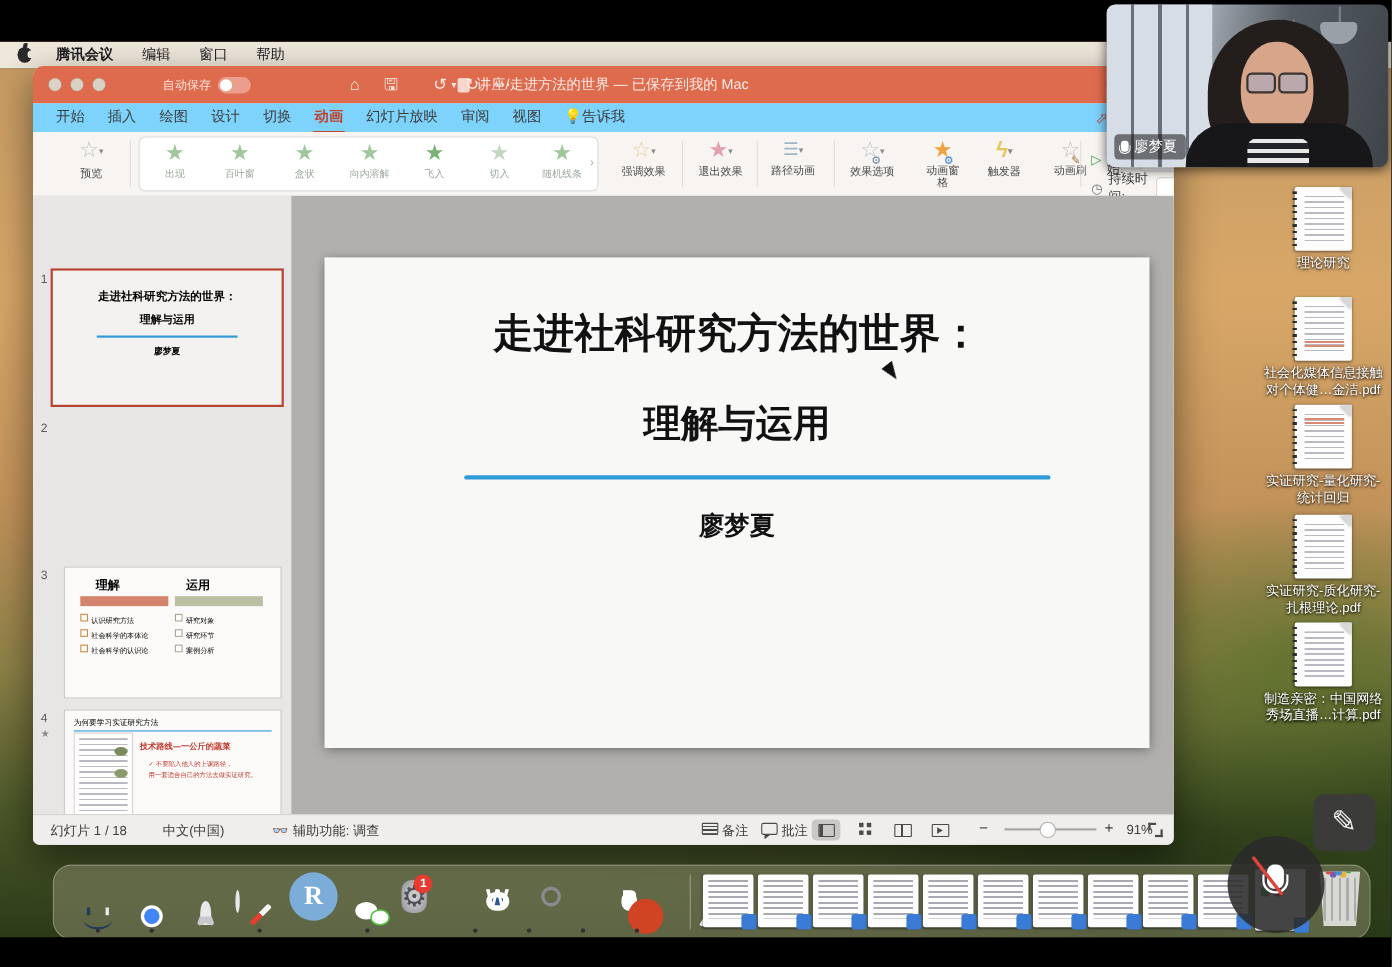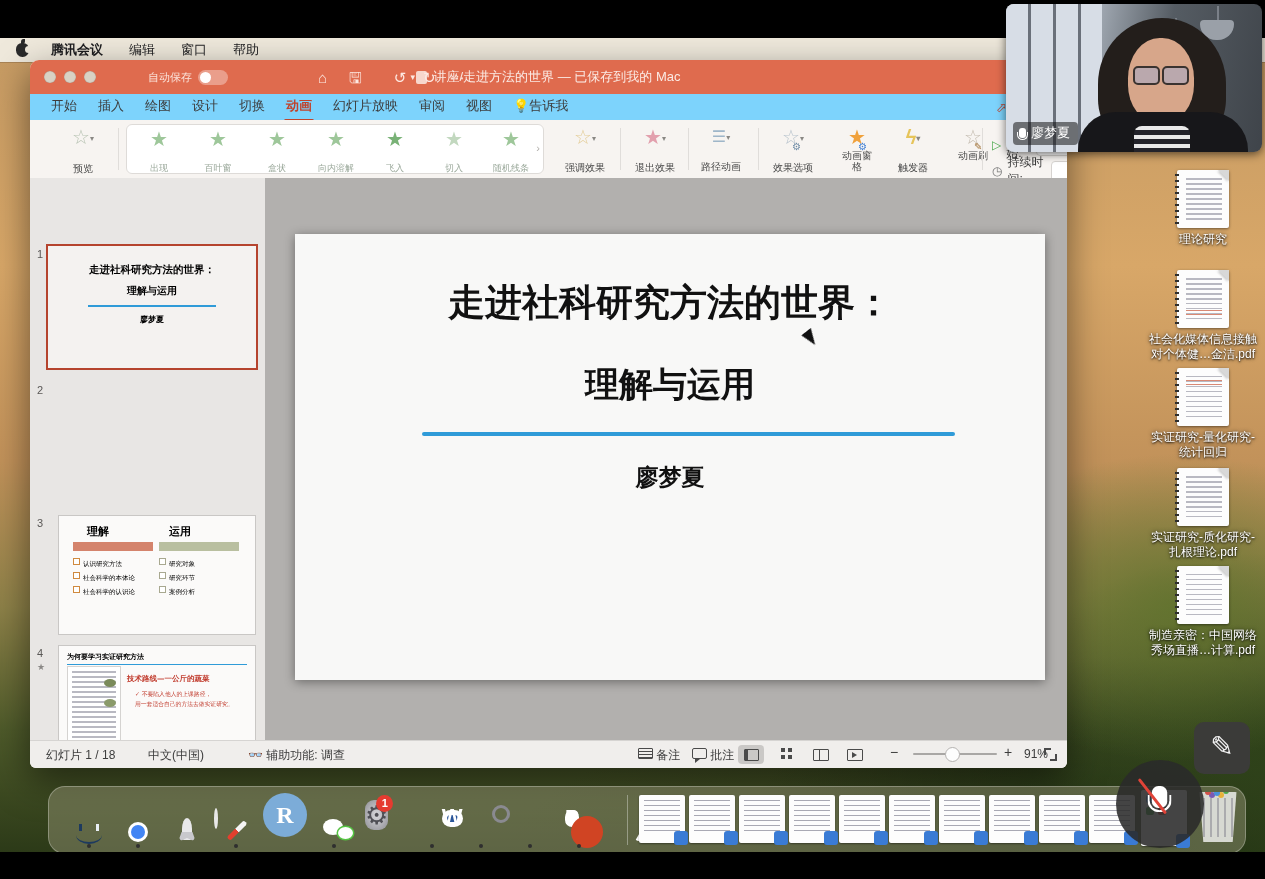--- a/index.html
+++ b/index.html
@@ -54,21 +54,21 @@
     font-size:13px;color:#3c3c3c;border-bottom:1px solid #e4e1de;}
   #tabrow .tab{margin-left:21px;white-space:nowrap;position:relative;padding-bottom:2px;}
   #tabrow .tab.active{color:#c0432c;font-weight:bold;}
   #tabrow .tab.active::after{content:"";position:absolute;left:-2px;right:-2px;bottom:-5px;height:3px;background:#c0432c;border-radius:2px;}
   #share-btn{position:absolute;right:30px;top:4px;color:#c0432c;font-size:13px;display:flex;gap:4px;align-items:center;}
   
   #ribbon{position:absolute;left:0;top:60px;width:100%;height:58px;background:#f7f4f1;border-bottom:1px solid #dbd8d5;}
   .rb-sep{position:absolute;top:8px;height:42px;width:1px;background:#e0ddda;}
   #preview-btn{position:absolute;left:30px;top:6px;width:46px;text-align:center;}
   .star{font-size:20px;line-height:22px;display:block;}
-  .rb-label{font-size:10px;color:#4a4a4a;display:block;margin-top:12px;text-align:center;}
+  .rb-label{font-size:10px;color:#4a4a4a;display:block;margin-top:2px;text-align:center;}
   #fx-gallery{position:absolute;left:96px;top:4px;width:416px;height:48px;background:#fff;border:1px solid #dedbd8;border-radius:6px;}
   .fx{position:absolute;top:3px;width:56px;text-align:center;}
   .fx .star{color:#9ec79a;}
   .fx .rb-label{color:#9aa89a;font-size:9px;}
   .gal-more{position:absolute;right:3px;top:17px;color:#b0ada9;font-size:11px;}
   .grp{position:absolute;top:6px;width:62px;text-align:center;}
   .grp .rb-label{font-size:10px;line-height:11px;}
   .caret{font-size:8px;color:#8a8884;vertical-align:middle;}
   .mini-ov{font-size:10px;position:absolute;margin-left:-8px;margin-top:10px;}
   .rb-right{position:absolute;font-size:12px;color:#3c3c3c;display:flex;align-items:center;gap:5px;}
@@ -365,21 +365,21 @@
           <div style="position:absolute;left:14px;top:56px;font-size:6.5px"><span class="chk"></span><span>社会科学的本体论</span></div>
           <div style="position:absolute;left:14px;top:70px;font-size:6.5px"><span class="chk"></span><span>社会科学的认识论</span></div>
           <div style="position:absolute;left:100px;top:42px;font-size:6.5px"><span class="chk g"></span><span>研究对象</span></div>
           <div style="position:absolute;left:100px;top:56px;font-size:6.5px"><span class="chk g"></span><span>研究环节</span></div>
           <div style="position:absolute;left:100px;top:70px;font-size:6.5px"><span class="chk g"></span><span>案例分析</span></div>
         </div>
 
         <span class="thumbnum" style="top:469px">4</span>
         <span class="thumbnum" style="top:484px;font-size:9px;color:#8a8886">★</span>
         <div class="thumb cal" style="left:28px;top:467px;width:196px;height:115px">
-          <div style="font-size:7px;font-weight:bold;margin:6px 8px 0;border-bottom:1.5px solid #2f9bd8;padding-bottom:2px">为何要学习实证研究方法</div>
+          <div style="font-size:7px;font-weight:normal;margin:6px 8px 0;border-bottom:1.5px solid #2f9bd8;padding-bottom:2px">为何要学习实证研究方法</div>
           <div style="position:absolute;left:8px;top:20px;width:52px;height:86px;background:#fff;border:1px solid #d5d3d1">
             <div class="dlines" style="left:4px;right:4px;top:4px;bottom:4px"></div>
             <div style="position:absolute;right:4px;top:12px;width:12px;height:8px;background:#7a8a5a;border-radius:50%"></div>
             <div style="position:absolute;right:4px;top:32px;width:12px;height:8px;background:#8a9a6a;border-radius:50%"></div>
 
           </div>
           <div style="position:absolute;left:68px;top:28px;font-size:7.5px;font-weight:bold;color:#c0392b">技术路线—一公斤的蔬菜</div>
           <div style="position:absolute;left:76px;top:44px;font-size:5.8px;color:#c0392b">✓ 不要陷入他人的上课路径，</div>
           <div style="position:absolute;left:76px;top:54px;font-size:5.8px;color:#c0392b">用一套适合自己的方法去做实证研究。</div>
         </div>

